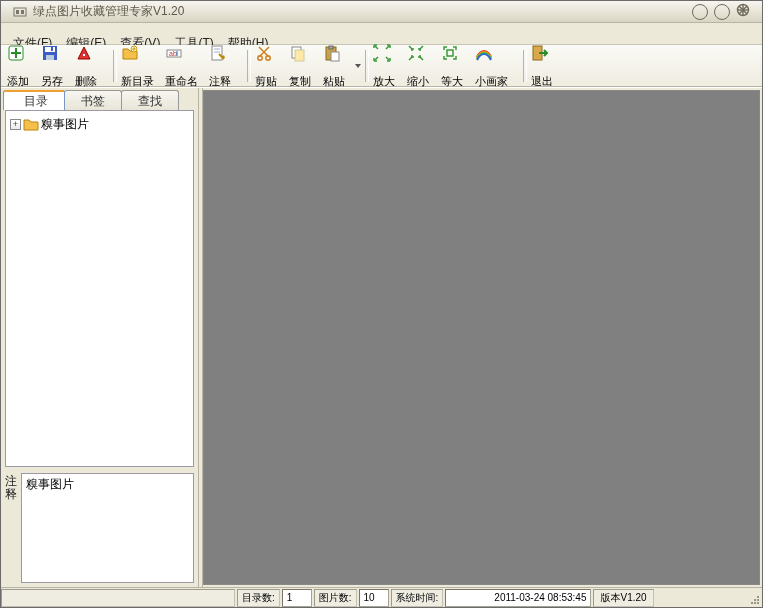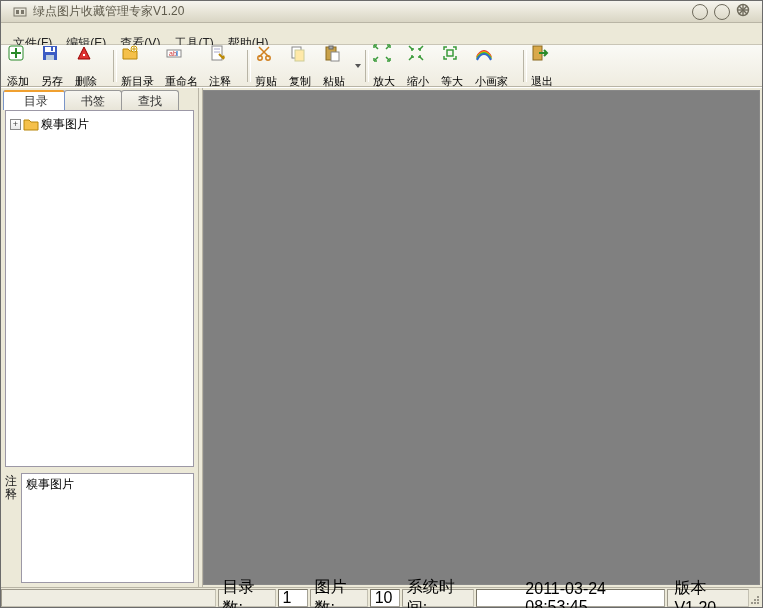--- a/index.html
+++ b/index.html
@@ -53,21 +53,21 @@
   .tree-label { font-size: 12px; color: #000; }
 
   .splitter-h { height: 4px; background: #ece9d8; cursor: row-resize; }
 
   
   .notes { height: 110px; display: flex; margin: 0 4px 4px 4px; gap: 2px; }
   .notes-lbl { width: 14px; font-size: 12px; color: #222; line-height: 1.1; padding-top: 2px; }
   .notes-box { flex: 1; background: #fff; border: 1px solid #9c98a6; padding: 2px 4px; font-size: 12px; color: #000; }
 
   
-  .statusbar { height: 20px; border-top: 1px solid #b8b4a5; background: #ece9d8; display: flex; align-items: center; font-size: 16px; }
+  .statusbar { height: 20px; border-top: 1px solid #b8b4a5; background: #ece9d8; display: flex; align-items: center; font-size: 10px; }
   .status-cell { height: 18px; border: 1px solid #c3c0b2; border-top-color: #9e9a8c; border-left-color: #9e9a8c; margin: 1px 0 1px 2px; padding: 1px 4px; display: flex; align-items: center; background: #efede2; }
   .status-spacer { width: 234px; height: 18px; border: 1px solid #c3c0b2; border-top-color: #9e9a8c; border-left-color: #9e9a8c; margin: 1px 0 1px 0; background: #efede2; }
   .status-lbl { }
   .status-val { background: #fff; border: 1px solid #a5a296; border-top-color: #7a7668; border-left-color: #7a7668; padding: 0 4px; min-width: 30px; }
   .status-val.wide { min-width: 134px; padding-left: 48px; }
   .status-ver { padding: 1px 6px; }
   .grip { width: 14px; height: 18px; margin-left: auto; display:flex; align-items:flex-end; justify-content:flex-end; padding: 0 2px 2px 0; }
 
 </style>
 </head>

